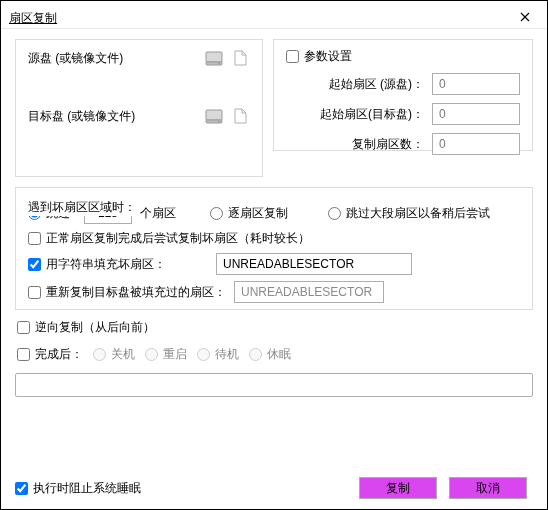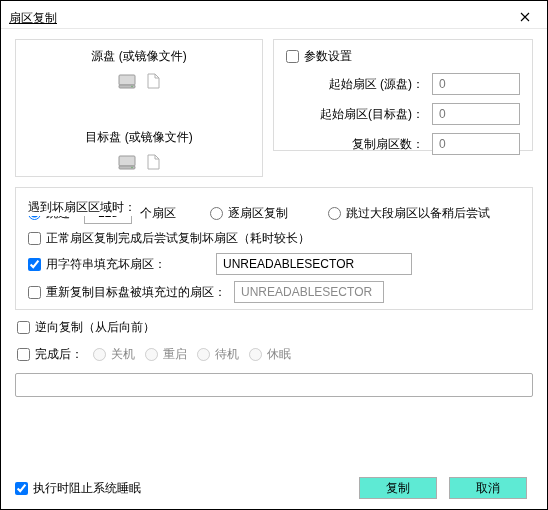--- a/index.html
+++ b/index.html
@@ -12,21 +12,21 @@
   .row1 { display:flex; gap:10px; }
   .grp { border:1px solid #dcdcdc; border-radius:0; padding:10px 12px 12px 12px; position:relative; }
   .grp-src { flex:0 0 248px; height:138px; }
   .grp-par { flex:1; height:112px; }
   .grp-bad { margin-top:10px; height:123px; }
   .lbl { color:#000; }
   .icons { display:inline-flex; gap:6px; vertical-align:middle; margin-left:2px; }
   .icon-btn { width:20px; height:20px; display:inline-flex; align-items:center; justify-content:center; cursor:pointer; }
   .disk-svg { width:18px; height:16px; }
   .doc-svg { width:13px; height:16px; }
-  .src-line { display:flex; align-items:center; gap:6px; margin-bottom:4px;flex-direction:column; }
+  .src-line { display:flex; align-items:center; gap:14px; margin-bottom:4px; }
   .src-line .lbl { flex:1; }
   .par-head { display:flex; align-items:center; gap:5px; margin:-2px 0 6px 0; }
   .par-row { display:flex; align-items:center; margin:8px 0; }
   .par-row .plbl { flex:1; text-align:right; padding-right:8px; color:#000; }
   .par-row .pinp { width:88px; }
   input[type="text"].inp, input[type="text"].pinp { height:22px; border:1px solid #adadad; padding:0 6px; font-size:12px; background:#fff; }
   input[type="text"].pinp[disabled] { background:#fff; color:#777; }
   input[type="checkbox"], input[type="radio"] { margin:0 5px 0 0; vertical-align:middle; }
   label.ck, label.rd { display:inline-flex; align-items:center; gap:0; }
   .legend { position:absolute; top:-9px; left:8px; background:#fff; padding:0 4px;margin-top:20px; }
@@ -36,21 +36,21 @@
   .bad-row { display:flex; align-items:center; margin:6px 0; gap:8px; }
   .fill-row input.inp { width:196px; }
   .refill-row input.inp { width:150px; }
   .sect { margin:9px 2px; }
   .after-row { display:flex; align-items:center; gap:10px; margin:8px 2px 10px 2px; }
   .after-row .rd input[disabled] + span, .after-row .rd[aria-disabled] span { color:#888; }
   .after-row .rd span.gray { color:#888; }
   .long-inp { width:100%; height:24px; border:1px solid #adadad; border-radius:2px; margin:2px 0 12px 0; }
   .footer { position:absolute; bottom:10px; left:14px; right:20px; display:flex; align-items:center; }
   .footer .spacer { flex:1; }
-  .btn { width:78px; height:22px; background:#5eead4; border:1px solid #adadad; font-size:12px; margin-left:12px; cursor:pointer; }
+  .btn { width:78px; height:22px; background:#d946ef; border:1px solid #adadad; font-size:12px; margin-left:12px; cursor:pointer; }
   .rel { position:relative; height:calc(510px - 30px); }
   .gray { color:#8a8a8a; }
 </style>
 </head>
 <body>
 
 <div class="titlebar">
   <span class="title">扇区复制</span>
   <div class="close">
     <svg width="10" height="10" viewBox="0 0 10 10">

